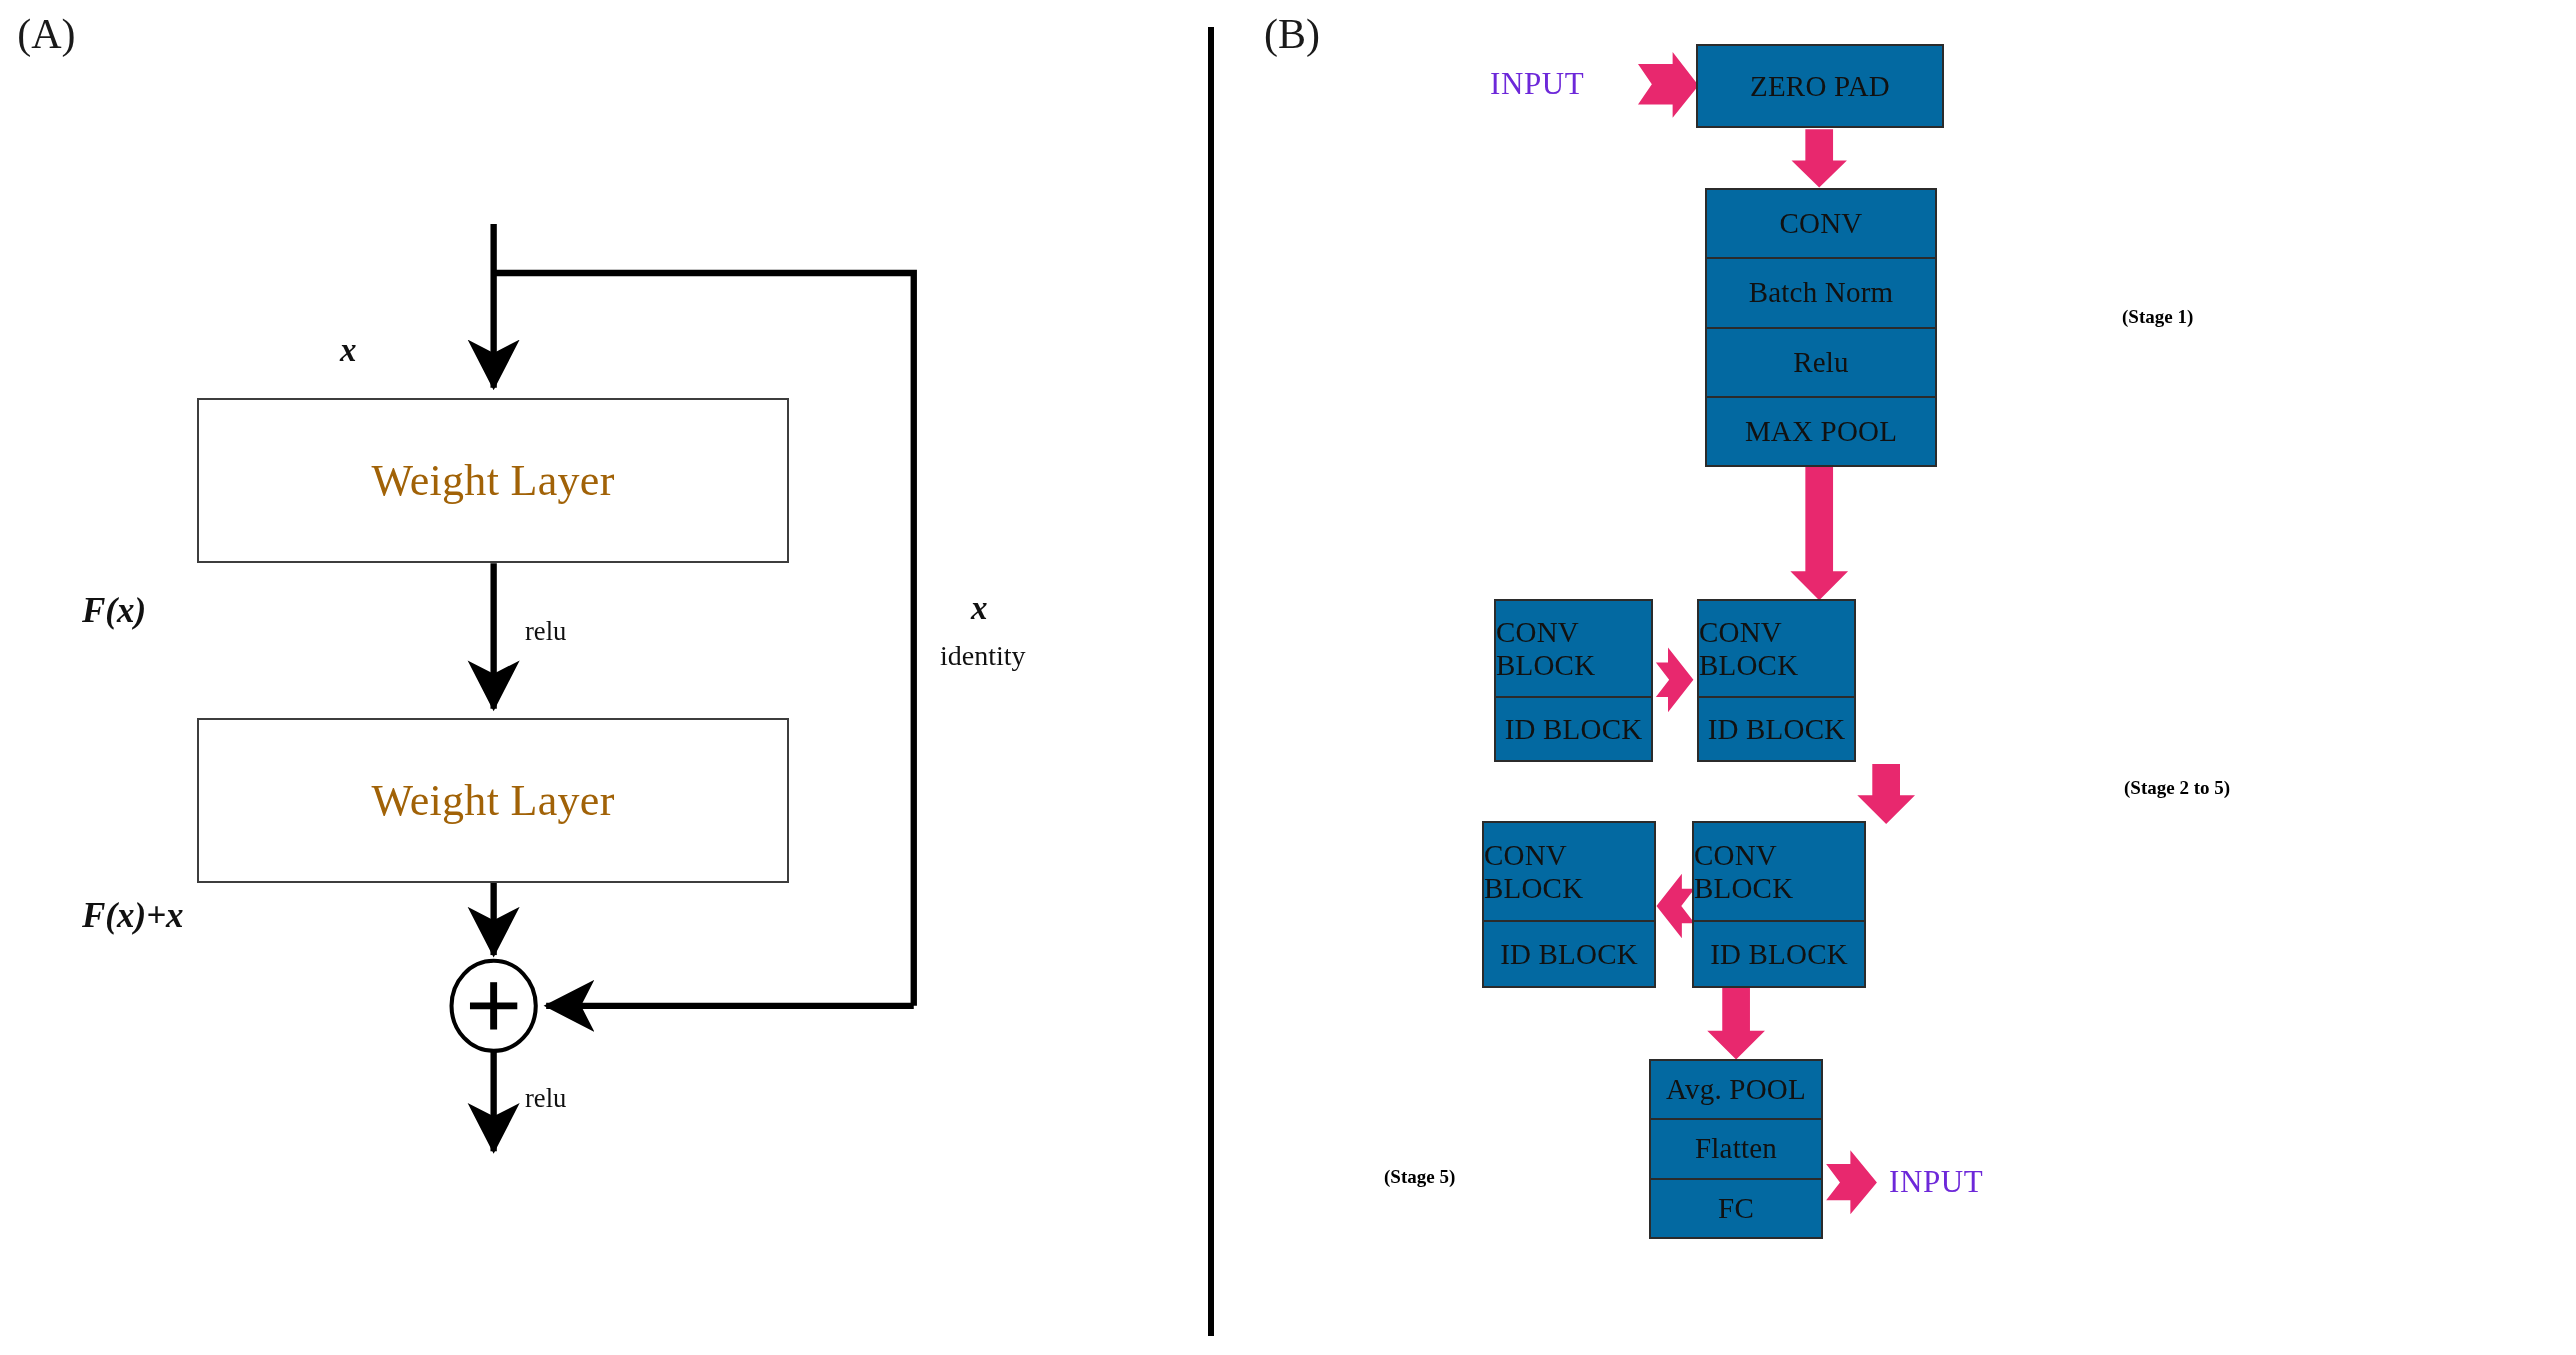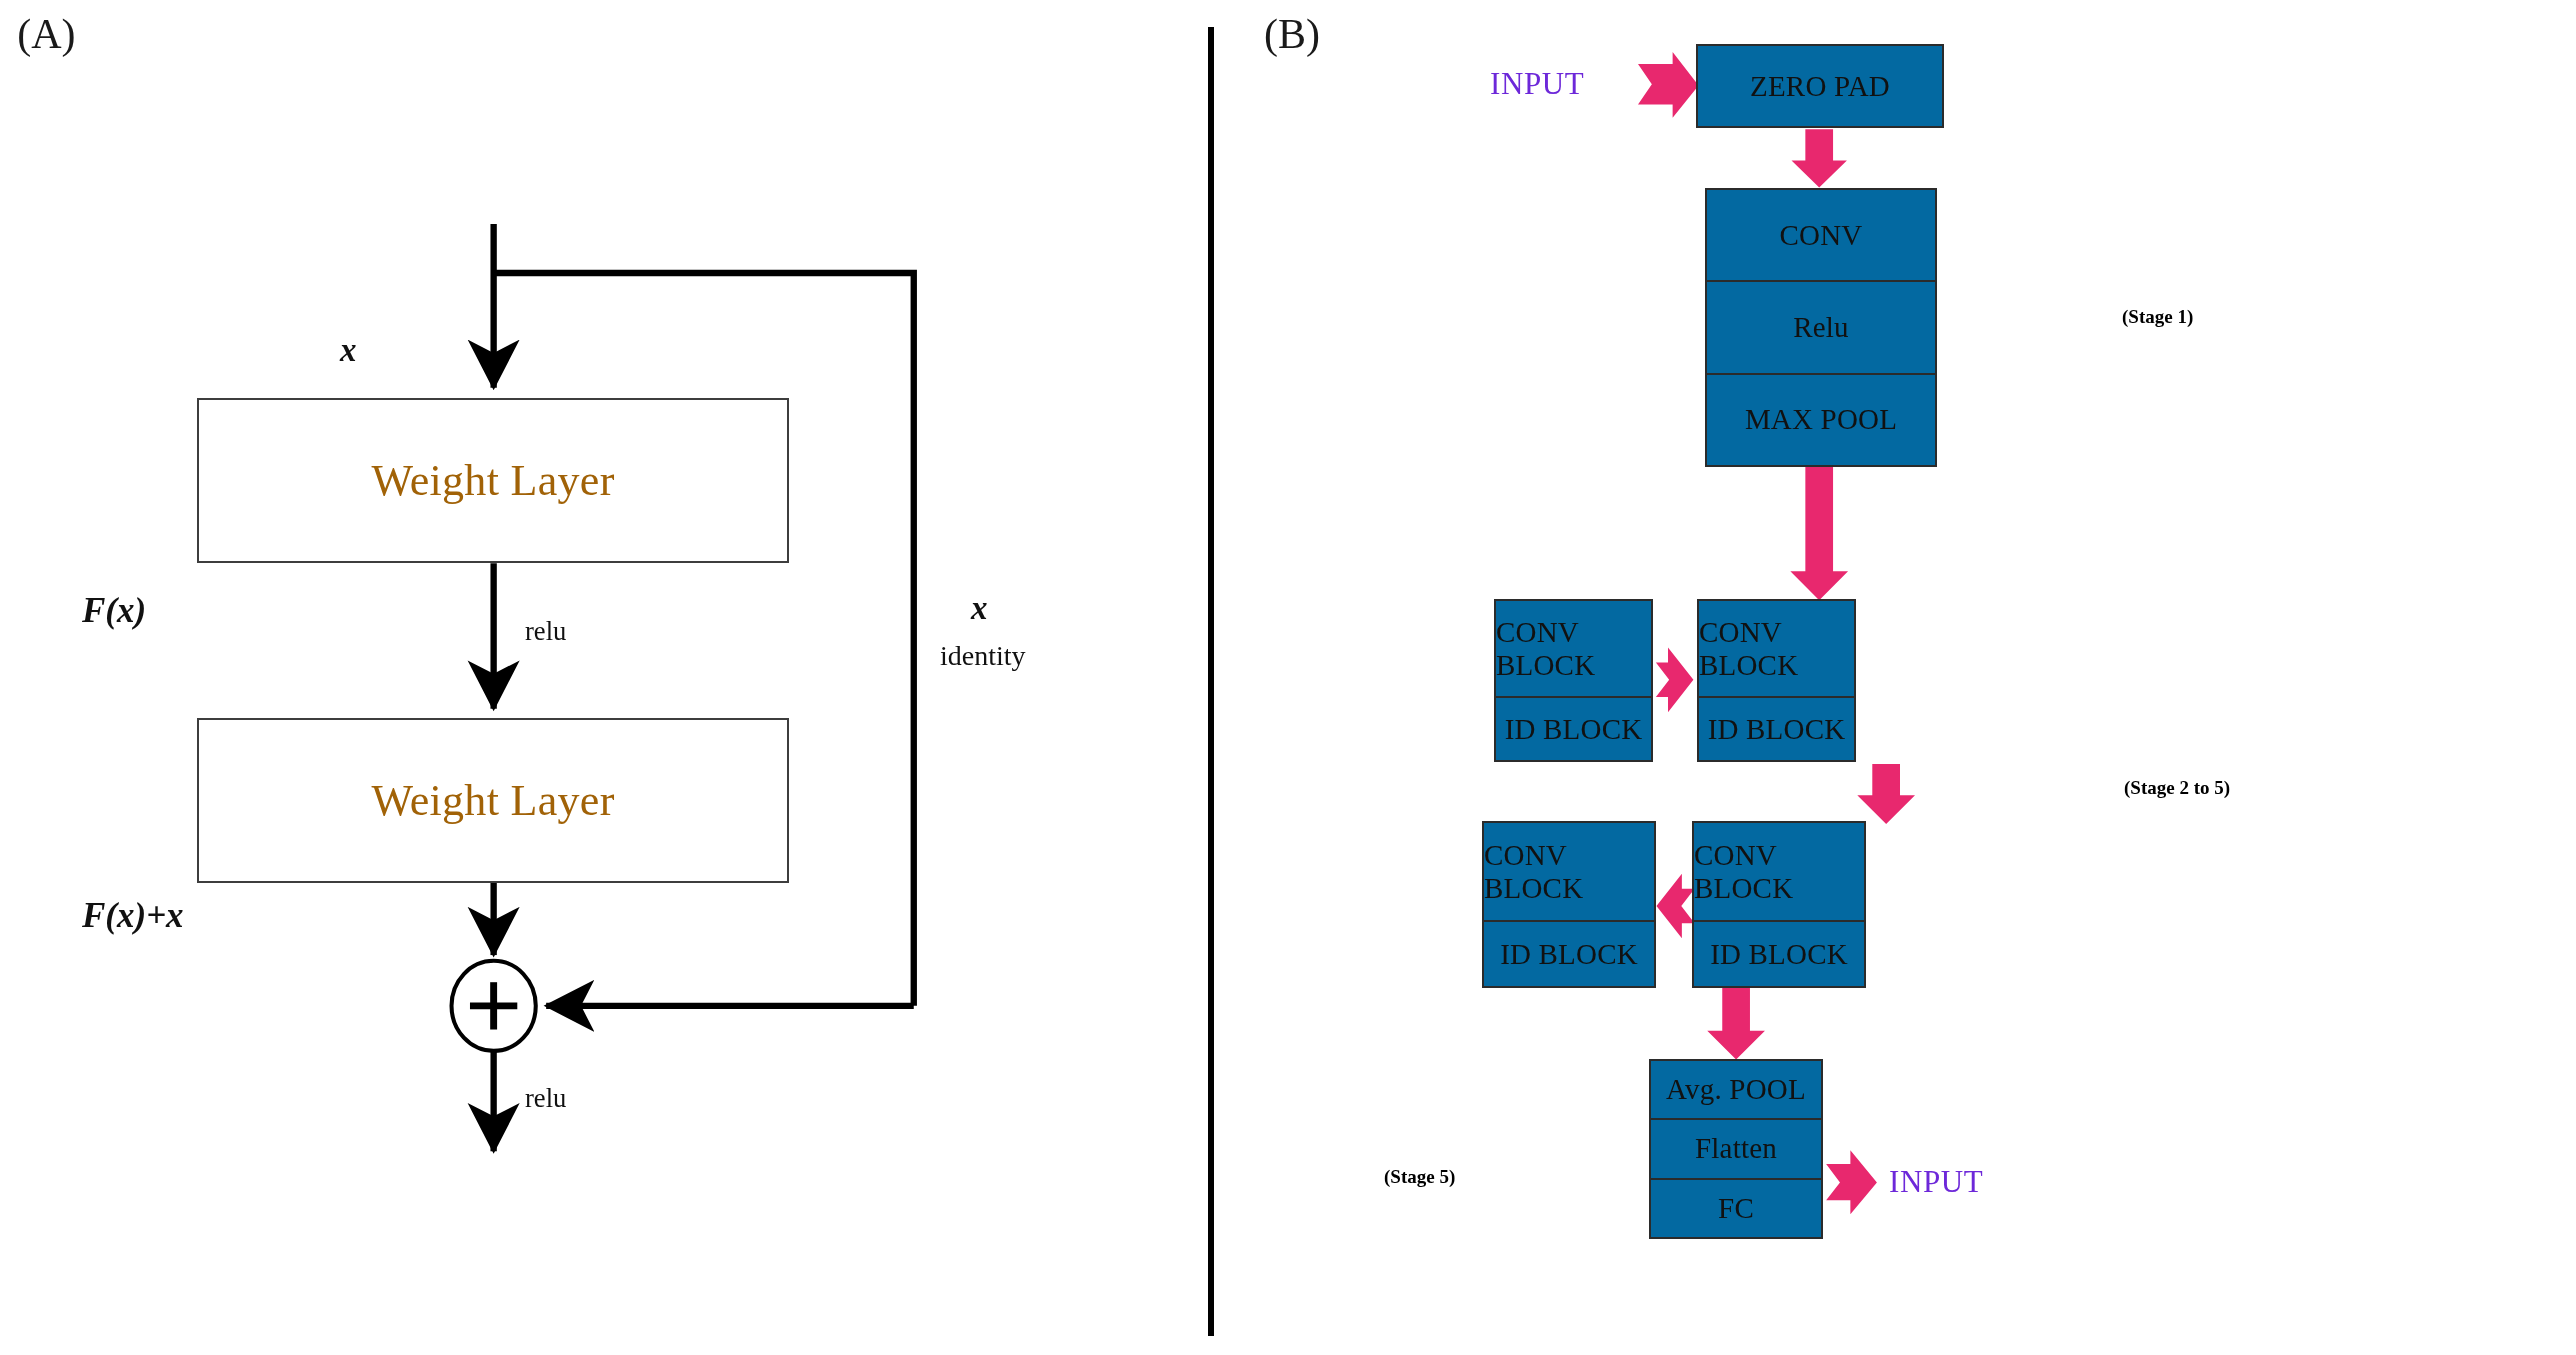--- a/index.html
+++ b/index.html
@@ -237,20 +237,23 @@
     <div class="brow">
       <span>ZERO PAD</span>
     </div>
   </div>
 
   <div class="bblock" style="left:1697px; top:188px; width:232px; height:279px;margin-left:8px;">
     <div class="brow">
       <span>CONV</span>
     </div>
     <div class="brow">
+      <span>Batch Norm</span>
+    </div>
+    <div class="brow">
       <span>Relu</span>
     </div>
     <div class="brow">
       <span>MAX POOL</span>
     </div>
   </div>
 
   <div class="txt stage-lbl" style="left:2122px; top:307px;">(Stage 1)</div>
 
   <div class="bblock" style="left:1494px; top:599px; width:159px; height:163px;">

